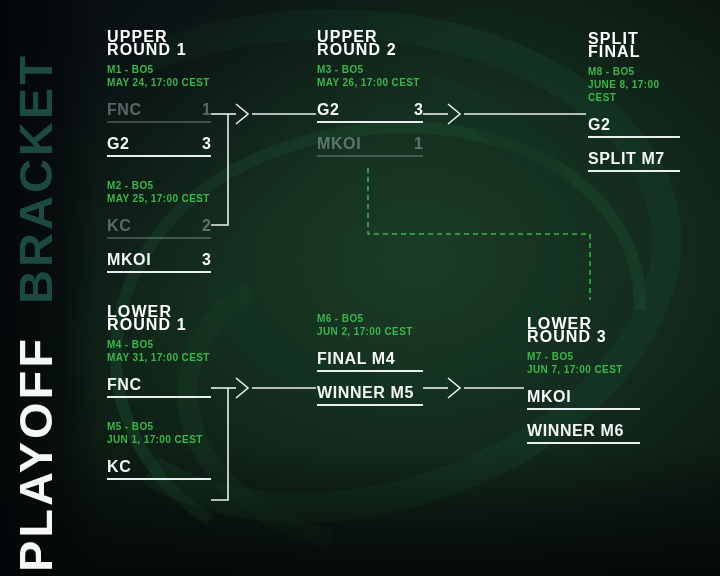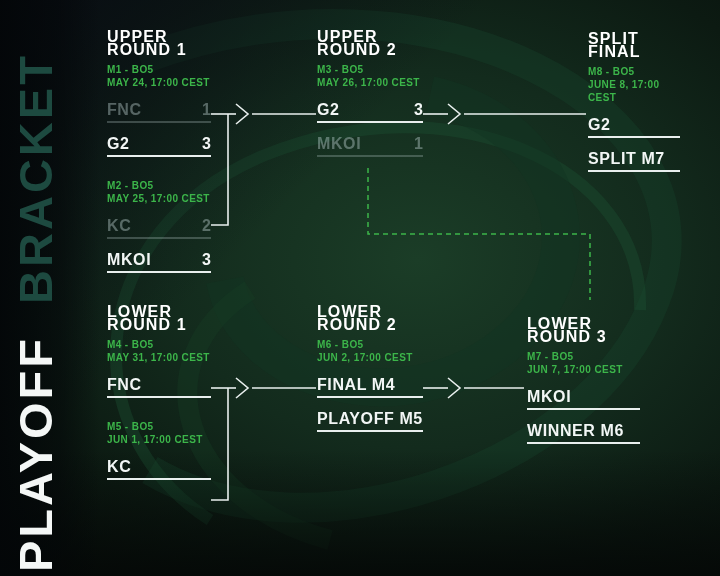--- a/index.html
+++ b/index.html
@@ -169,30 +169,29 @@
       <div class="meta meta-block">M5 - BO5</div>
       <div class="meta">JUN 1, 17:00 CEST</div>
       <div class="team-row">
         <span class="team-name">KC</span>
         <span class="team-score"></span>
       </div>
     </div>
   </section>
 
   <section class="col" style="left:317px;top:305px;width:106px">
-    <h2 class="section-title">LOWER ROUND 2</h2>
     <div class="match">
       <div class="meta meta-block">M6 - BO5</div>
       <div class="meta">JUN 2, 17:00 CEST</div>
       <div class="team-row">
         <span class="team-name">FINAL M4</span>
         <span class="team-score"></span>
       </div>
       <div class="team-row">
-        <span class="team-name">PLAYOFF M5</span>
+        <span class="team-name">WINNER M5</span>
         <span class="team-score"></span>
       </div>
     </div>
   </section>
 
   <section class="col" style="left:527px;top:317px;width:113px">
     <h2 class="section-title">LOWER ROUND 3</h2>
     <div class="match">
       <div class="meta meta-block">M7 - BO5</div>
       <div class="meta">JUN 7, 17:00 CEST</div>

